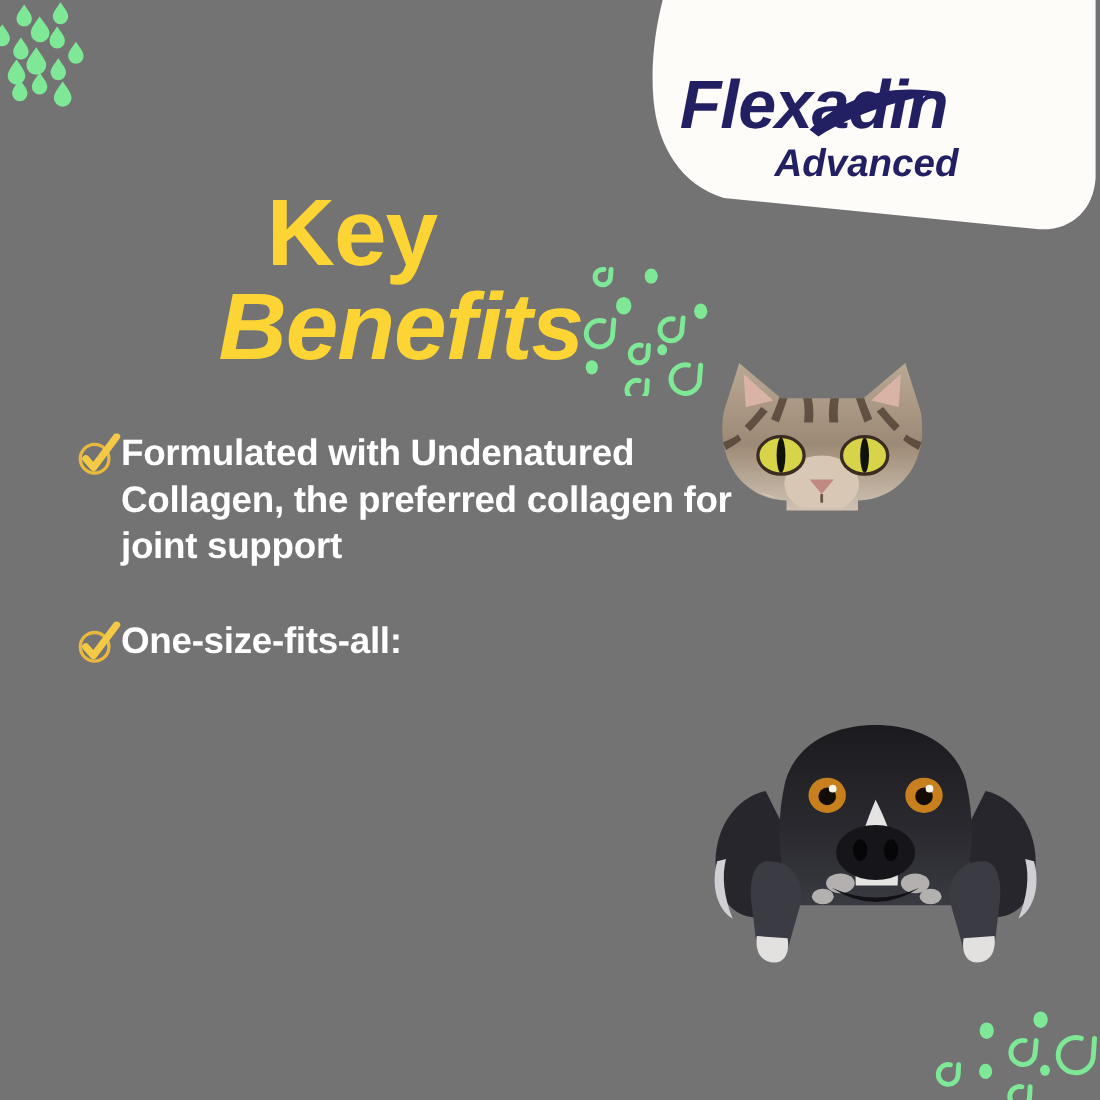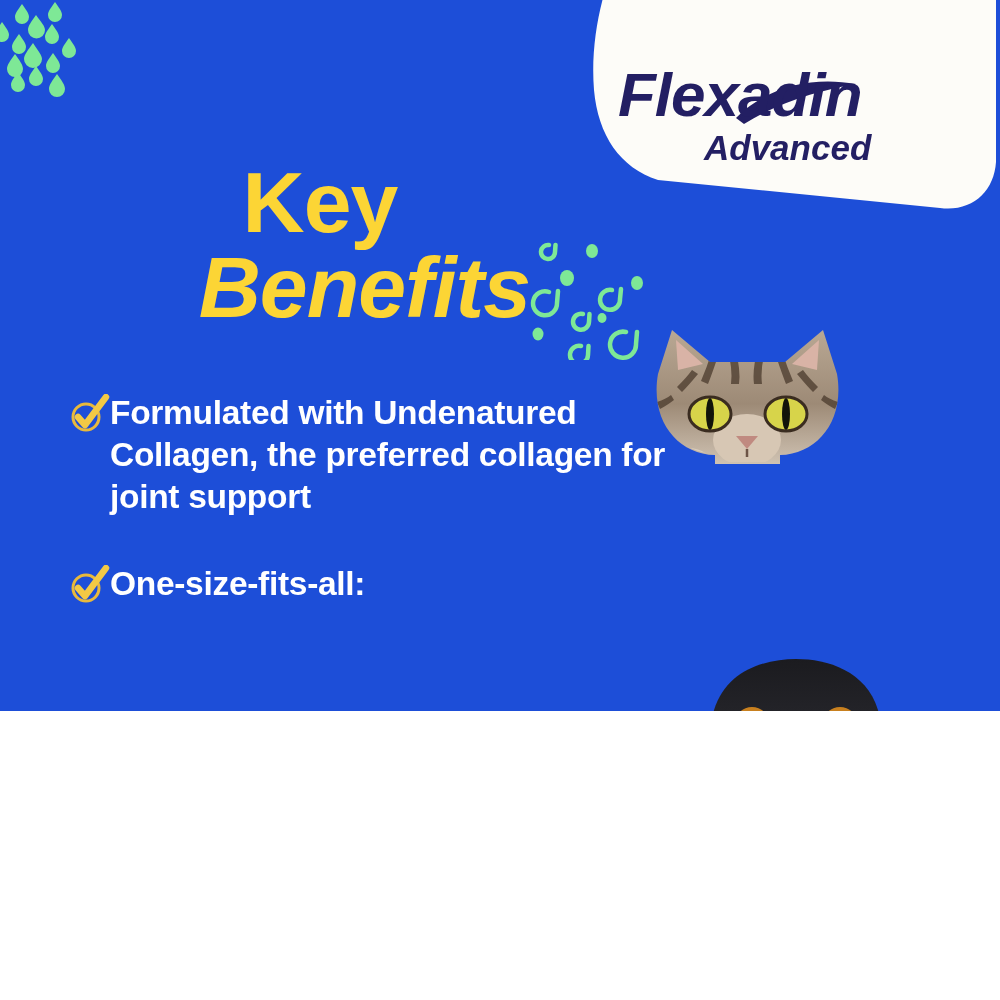--- a/index.html
+++ b/index.html
@@ -3,23 +3,23 @@
 <meta charset="utf-8">
 <style>
   html, body {
     margin: 0;
     padding: 0;
     background: #ffffff;
   }
   #poster {
     position: relative;
     width: 1000px;
-    height: 711px;
+    height: 1000px;
     overflow: hidden;
-    background: #1d4ed8;
+    background: #737373;
     font-family: "Liberation Sans", sans-serif;
     -webkit-font-smoothing: antialiased;
   }
 
   
   .deco {
     position: absolute;
     pointer-events: none;
   }
   #deco-topleft { left: 0; top: 0; width: 130px; height: 115px; }
@@ -39,21 +39,21 @@
     left: 618px;
     top: 60px;
     width: 330px;
     height: 110px;
   }
 
   
   #page-title {
     position: absolute;
     left: 110px;
-    top: 102px;
+    top: 112px;
     width: 420px;
     color: #fcd535;
     font-size: 86px;
     line-height: 0.99;
     font-weight: bold;
     letter-spacing: -1px;
     text-align: center;
   }
   #page-title .ln { display: block; white-space: nowrap; }
   #page-title .ln1 { text-align: center; }

